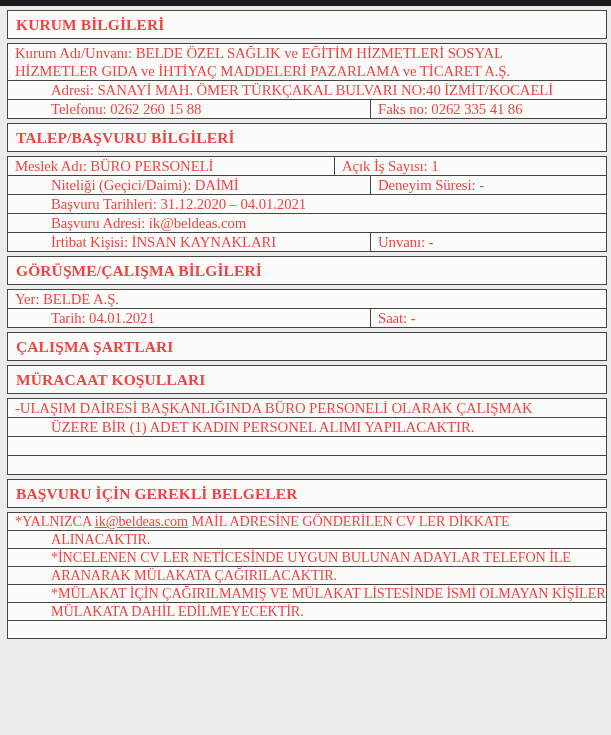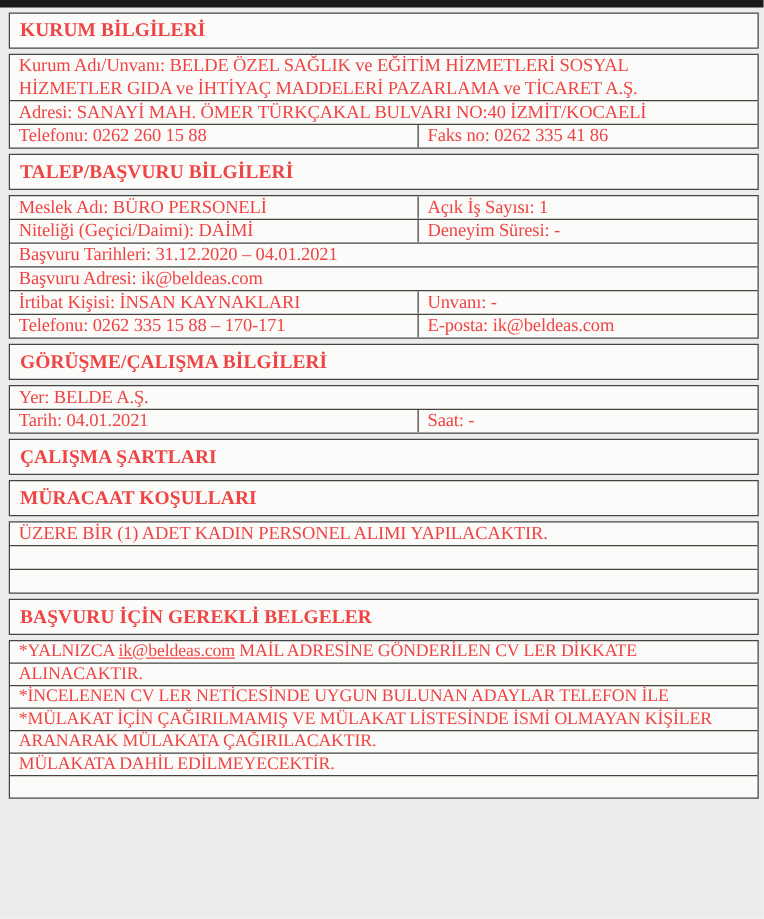--- a/index.html
+++ b/index.html
@@ -25,21 +25,21 @@
     white-space:nowrap; overflow:hidden;
     letter-spacing:0.1px;
   }
   .brow {
     display:flex;
     height:18px; line-height:18px;
     font-size:14.8px;
     white-space:nowrap; overflow:hidden;
     letter-spacing:-0.1px;
   }
-  .brow + .brow { border-top:1.6px solid #444442; }
+  .brow + .brow { border-top:1.6px solid #444442;padding-left:36px; }
   .brow.tall { height:36px; line-height:18px; white-space:normal; }
   .sm .brow { height:17px; line-height:17px; font-size:14.2px;justify-content:flex-end; }
   .cell { padding-left:7px; overflow:hidden; }
   .cell.full { flex:1 1 auto; }
   .cell.left { flex:0 0 319px; width:319px; border-right:1.6px solid #444442; }
   .cell.right { flex:1 1 auto; }
   .u { text-decoration:underline; }
 </style>
 </head>
 <body>
@@ -82,24 +82,20 @@
     <div class="brow">
       <div class="cell full">Başvuru Tarihleri: 31.12.2020 – 04.01.2021</div>
     </div>
     <div class="brow">
       <div class="cell full">Başvuru Adresi: ik@beldeas.com</div>
     </div>
     <div class="brow">
       <div class="cell left">İrtibat Kişisi: İNSAN KAYNAKLARI</div>
       <div class="cell right">Unvanı: -</div>
     </div>
-    <div class="brow">
-      <div class="cell left">Telefonu: 0262 335 15 88 – 170-171</div>
-      <div class="cell right">E-posta: ik@beldeas.com</div>
-    </div>
   </div>
 
   <div class="box">
     <div class="hdr">GÖRÜŞME/ÇALIŞMA BİLGİLERİ</div>
   </div>
   <div class="box">
     <div class="brow">
       <div class="cell full">Yer: BELDE A.Ş.</div>
     </div>
     <div class="brow">
@@ -109,20 +105,23 @@
   </div>
 
   <div class="box">
     <div class="hdr">ÇALIŞMA ŞARTLARI</div>
   </div>
 
   <div class="box">
     <div class="hdr">MÜRACAAT KOŞULLARI</div>
   </div>
   <div class="box">
+    <div class="brow">
+      <div class="cell full">-ULAŞIM DAİRESİ BAŞKANLIĞINDA BÜRO PERSONELİ OLARAK ÇALIŞMAK</div>
+    </div>
     <div class="brow">
       <div class="cell full">ÜZERE BİR (1) ADET KADIN PERSONEL ALIMI YAPILACAKTIR.</div>
     </div>
     <div class="brow">
       <div class="cell full"></div>
     </div>
     <div class="brow">
       <div class="cell full"></div>
     </div>
   </div>
@@ -136,24 +135,24 @@
         <span>*YALNIZCA </span><span class="u">ik@beldeas.com</span><span>  MAİL ADRESİNE GÖNDERİLEN CV LER DİKKATE</span>
       </div>
     </div>
     <div class="brow">
       <div class="cell full">ALINACAKTIR.</div>
     </div>
     <div class="brow">
       <div class="cell full">*İNCELENEN CV LER NETİCESİNDE UYGUN BULUNAN ADAYLAR TELEFON İLE</div>
     </div>
     <div class="brow">
-      <div class="cell full">*MÜLAKAT İÇİN ÇAĞIRILMAMIŞ VE MÜLAKAT LİSTESİNDE İSMİ OLMAYAN KİŞİLER</div>
+      <div class="cell full">ARANARAK MÜLAKATA ÇAĞIRILACAKTIR.</div>
     </div>
     <div class="brow">
-      <div class="cell full">ARANARAK MÜLAKATA ÇAĞIRILACAKTIR.</div>
+      <div class="cell full">*MÜLAKAT İÇİN ÇAĞIRILMAMIŞ VE MÜLAKAT LİSTESİNDE İSMİ OLMAYAN KİŞİLER</div>
     </div>
     <div class="brow">
       <div class="cell full">MÜLAKATA DAHİL EDİLMEYECEKTİR.</div>
     </div>
     <div class="brow">
       <div class="cell full"></div>
     </div>
   </div>
 
 </div>

